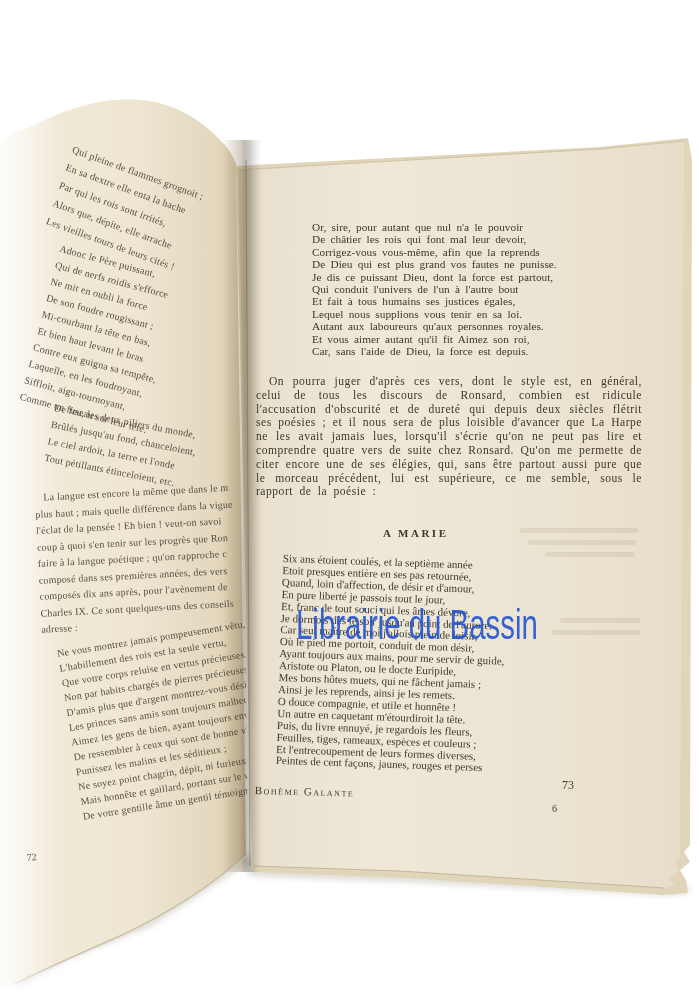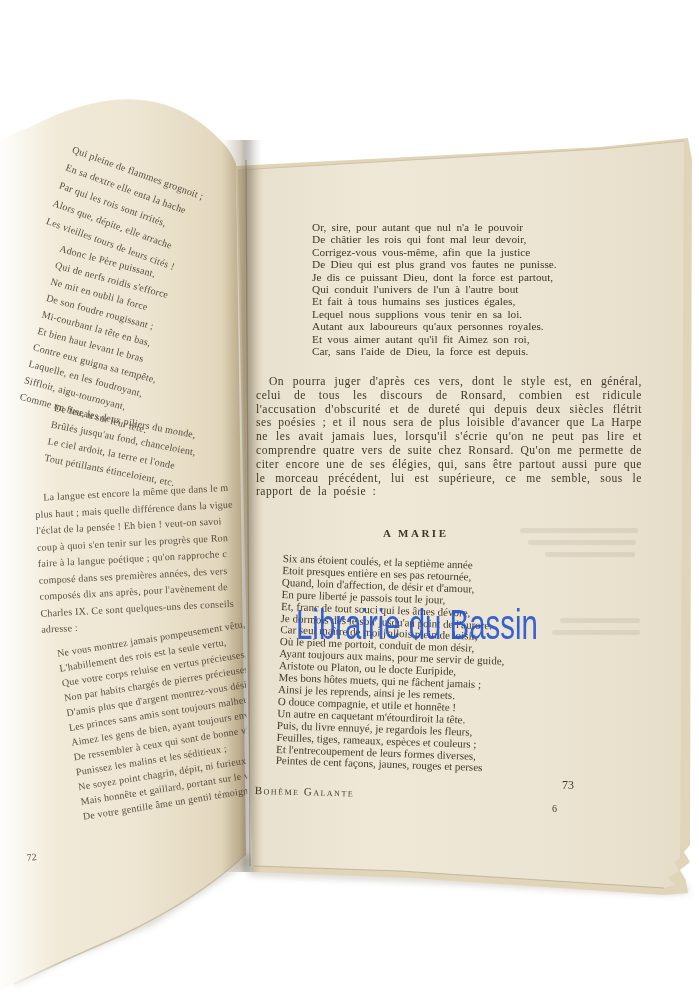--- a/index.html
+++ b/index.html
@@ -151,21 +151,21 @@
         <div class="line">Mais honnête et gaillard, portant sur le visage</div>
         <div class="line">De votre gentille âme un gentil témoignage.</div>
       </div>
     <div class="block lp-pagenum">72</div>
   </div>
 
   <div class="right-text">
     <div class="block rp-poem1">
         <div class="line">Or, sire, pour autant que nul n'a le pouvoir</div>
         <div class="line">De châtier les rois qui font mal leur devoir,</div>
-        <div class="line">Corrigez-vous vous-même, afin que la justice</div>
+        <div class="line">Corrigez-vous vous-même, afin que la reprends</div>
         <div class="line">De Dieu qui est plus grand vos fautes ne punisse.</div>
         <div class="line">Je dis ce puissant Dieu, dont la force est partout,</div>
         <div class="line">Qui conduit l'univers de l'un à l'autre bout</div>
         <div class="line">Et fait à tous humains ses justices égales,</div>
         <div class="line">Lequel nous supplions vous tenir en sa loi.</div>
         <div class="line">Autant aux laboureurs qu'aux personnes royales.</div>
         <div class="line">Et vous aimer autant qu'il fit Aimez son roi,</div>
         <div class="line">Car, sans l'aide de Dieu, la force est depuis.</div>
       </div>
     <div class="block rp-para">On pourra juger d'après ces vers, dont le style est, en général, celui de tous les discours de Ronsard, combien est ridicule l'accusation d'obscurité et de dureté qui depuis deux siècles flétrit ses poésies ; et il nous sera de plus loisible d'avancer que La Harpe ne les avait jamais lues, lorsqu'il s'écrie qu'on ne peut pas lire et comprendre quatre vers de suite chez Ronsard. Qu'on me permette de citer encore une de ses élégies, qui, sans être partout aussi pure que le morceau précédent, lui est supérieure, ce me semble, sous le rapport de la poésie :</div>

